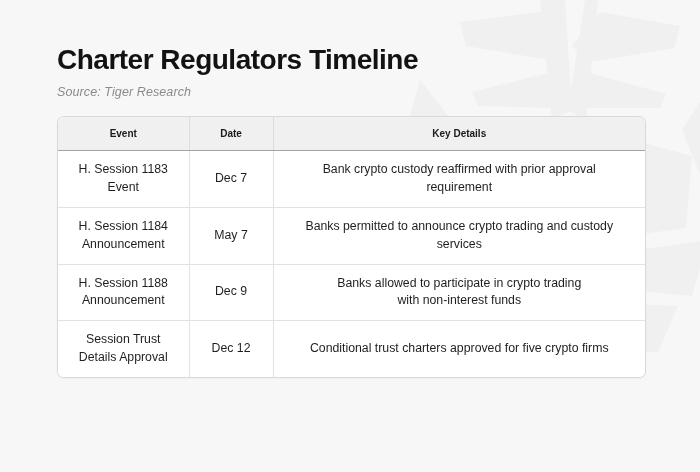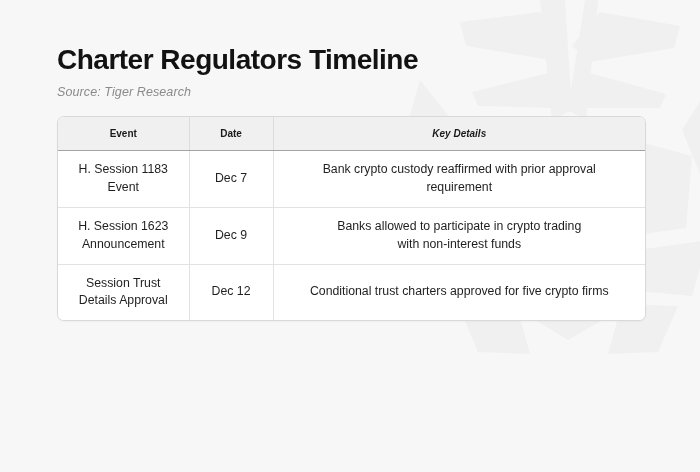--- a/index.html
+++ b/index.html
@@ -74,21 +74,21 @@
   thead th {
     background: #f0f0f0;
     font-size: 10px;
     font-weight: bold;
     color: #1a1a1a;
     text-align: center;
     padding: 11px 6px;
     border-right: 1px solid #dcdcdc;
     border-bottom: 1px solid #a3a3a3;
   }
-  thead th:last-child { border-right: none; font-style: italic; }
+  thead th:last-child { border-right: none; }
 
   tbody td {
     background: #ffffff;
     font-size: 12.3px;
     color: #1f1f1f;
     text-align: center;
     padding: 10px 9px;
     height: 53px;
     line-height: 1.45;
     border-right: 1px solid #e2e2e2;
@@ -152,25 +152,36 @@
             <span>H. Session 1183</span><br>
             <span>Event</span>
           </td>
           <td class="cell-date">Dec 7</td>
           <td class="cell-details">
             <span>Bank crypto custody reaffirmed with prior approval</span>
             <span>requirement</span>
           </td>
         </tr>
 
-
-
-        <tr>
-          <td class="cell-event">
-            <span>H. Session 1623</span><br>
+        <tr>
+          <td class="cell-event">
+            <span>H. Session 1184</span><br>
+            <span>Announcement</span>
+          </td>
+          <td class="cell-date">May 7</td>
+          <td class="cell-details">
+            <span>Banks permitted to announce crypto trading and custody</span>
+            <span>services</span>
+          </td>
+        </tr>
+
+
+        <tr>
+          <td class="cell-event">
+            <span>H. Session 1188</span><br>
             <span>Announcement</span>
           </td>
           <td class="cell-date">Dec 9</td>
           <td class="cell-details">
             <span>Banks allowed to participate in crypto trading</span><br>
             <span>with non-interest funds</span>
           </td>
         </tr>
 
         <tr>

